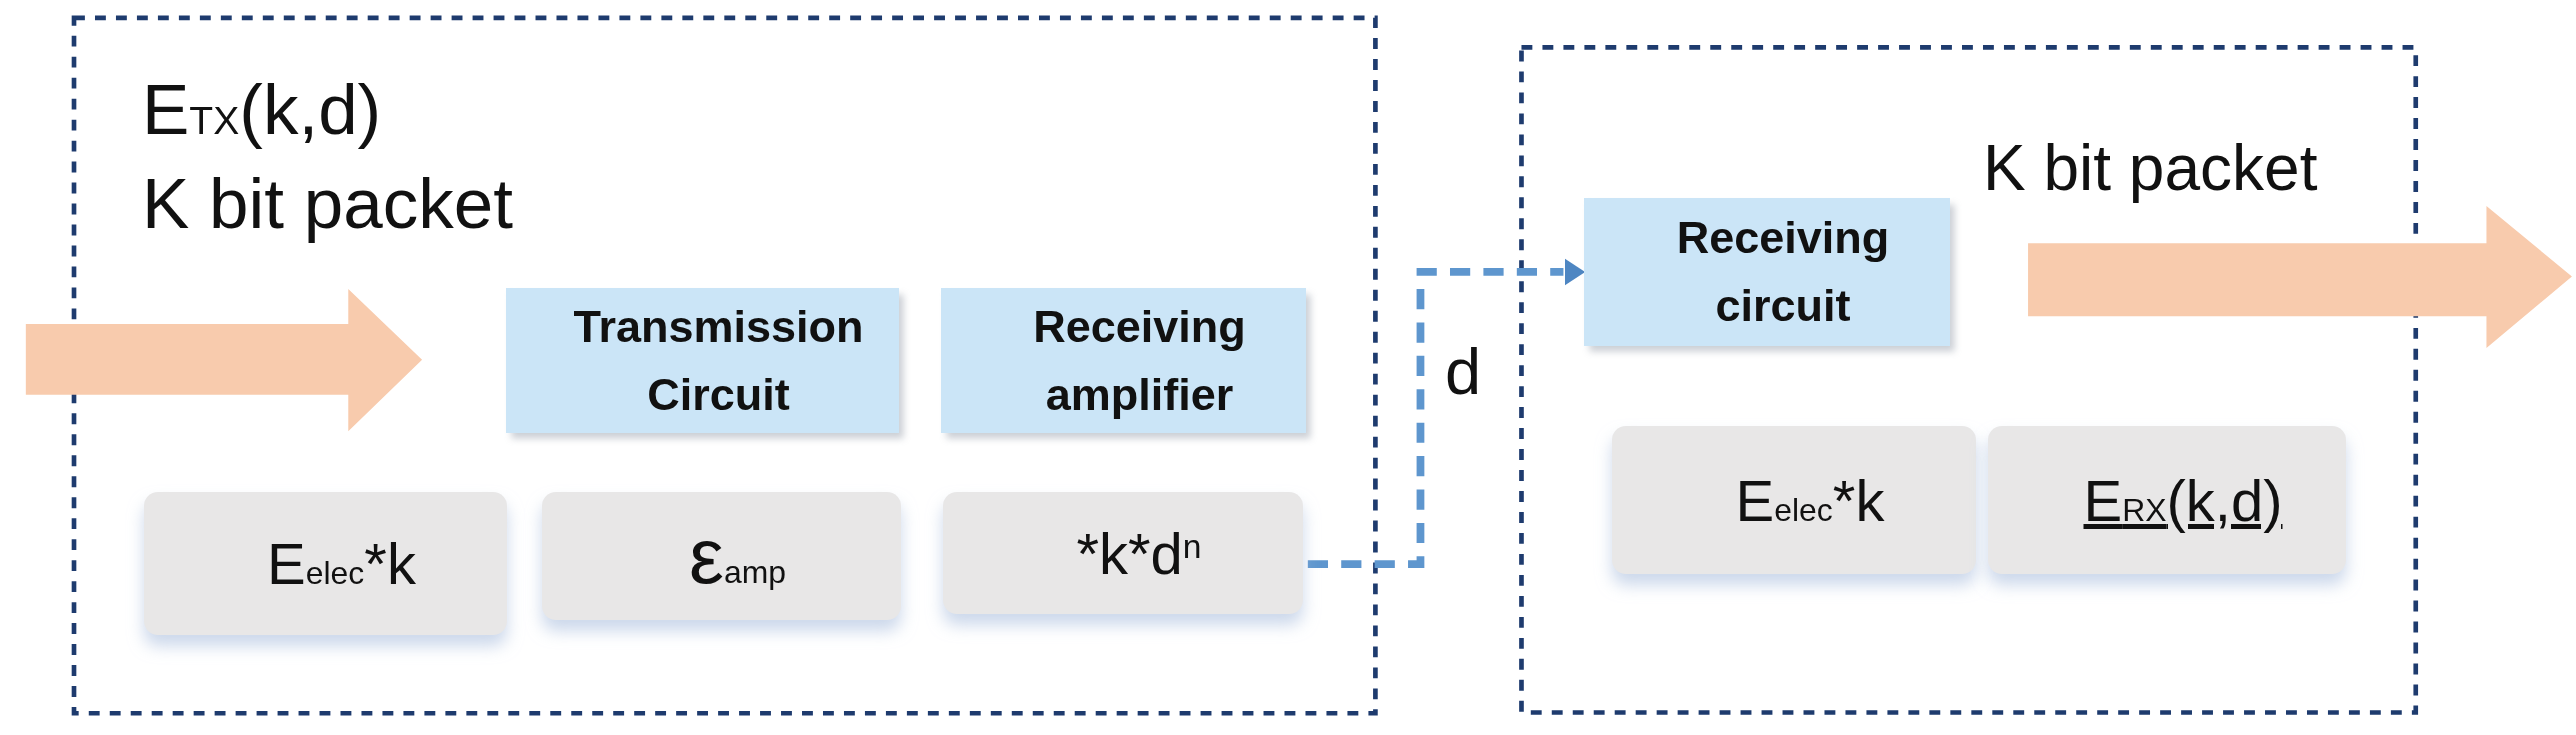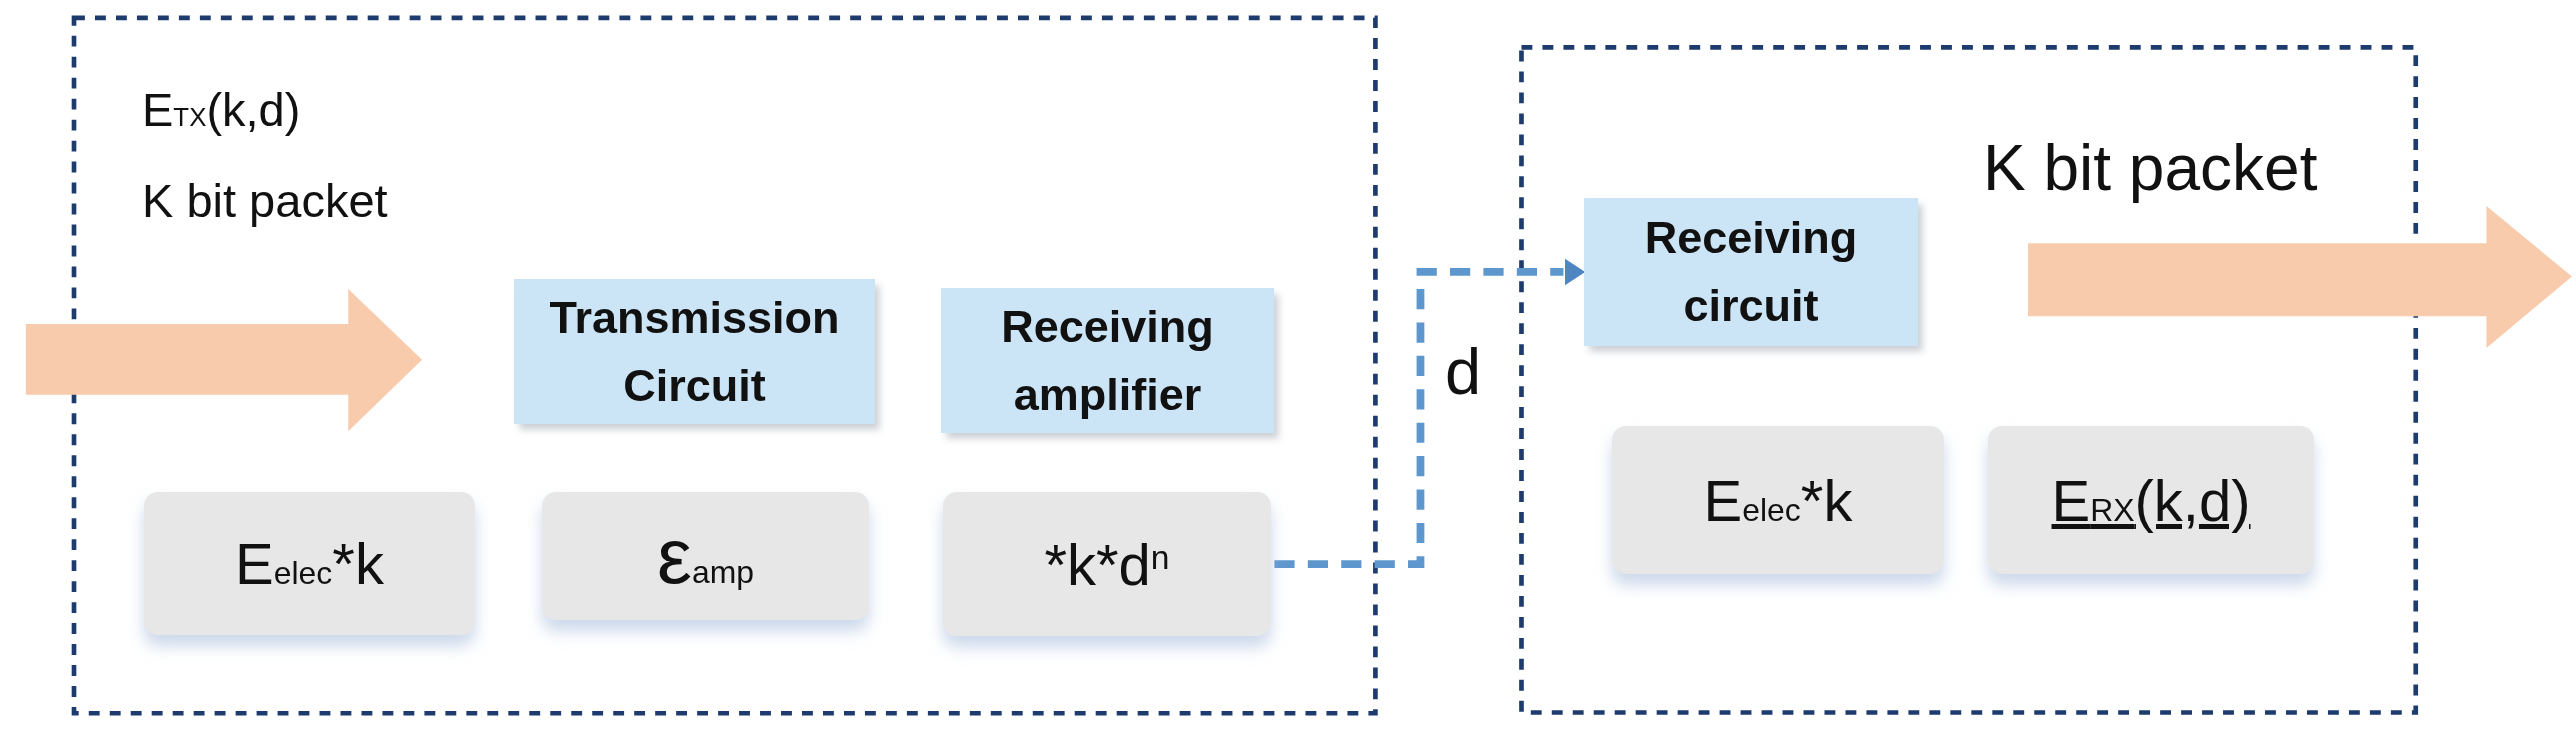--- a/index.html
+++ b/index.html
@@ -18,42 +18,42 @@
     font-family:"Liberation Sans","DejaVu Sans",sans-serif;color:var(--text);
     overflow:hidden;
   }
   .overlay{position:absolute;left:0;top:0;z-index:1;}
   .frame-rect{fill:none;stroke:var(--box-border);stroke-width:6;stroke-dasharray:14 13;}
   .connector{fill:none;stroke:var(--connector);stroke-width:10;stroke-dasharray:26 17;}
   .connector-head{fill:var(--connector-head);stroke:none;}
   .flow-arrow{fill:var(--orange);stroke:none;}
 
   .label{position:absolute;z-index:2;white-space:nowrap;}
-  #tx-header{left:142px;top:68px;font-size:47px;line-height:83px;}
+  #tx-header{left:142px;top:68px;font-size:71px;line-height:83px;}
   #rx-packet{left:1983px;top:131px;font-size:64px;}
   #d-label{left:1424px;top:334px;width:78px;text-align:center;font-size:65px;}
 
   .chip{
     position:absolute;z-index:2;display:flex;align-items:center;justify-content:center;
-    text-align:center;flex-direction:column;
+    text-align:center;flex-direction:column;padding-left:32px;
   }
   .blue-chip{
     background:var(--blue-fill);font-weight:700;font-size:45px;line-height:68px;
     box-shadow:4.7px 6.2px 7px rgba(125,135,150,0.40);
   }
   .gray-chip{
     background:var(--gray-fill);border-radius:14px;font-size:58px;
     box-shadow:0 11px 15.5px var(--chip-shadow);
   }
-  #tc-box{left:506px;top:279px;width:361px;height:145px;margin-left:8px;}
+  #tc-box{left:506px;top:288px;width:361px;height:145px;}
   #ea-box{left:941px;top:288px;width:333px;height:145px;}
   #rc-box{left:1584px;top:198px;width:334px;height:148px;}
   #txg-elec{left:144px;top:492px;width:331px;height:143px;}
   #txg-amp{left:542px;top:492px;width:327px;height:128px;}
-  #txg-dist{left:943px;top:492px;width:328px;height:144px;}
+  #txg-dist{left:943px;top:492px;width:328px;height:122px;}
   #rxg-elec{left:1612px;top:426px;width:332px;height:148px;}
   #rxg-rx{left:1988px;top:426px;width:326px;height:148px;text-decoration:underline;}
 
   .sub{font-size:55%;}
   .sup{font-size:58%;position:relative;top:-0.45em;}
   .eps{font-size:135%;}
   .formula{white-space:nowrap;}
 </style>
 </head>
 <body>

